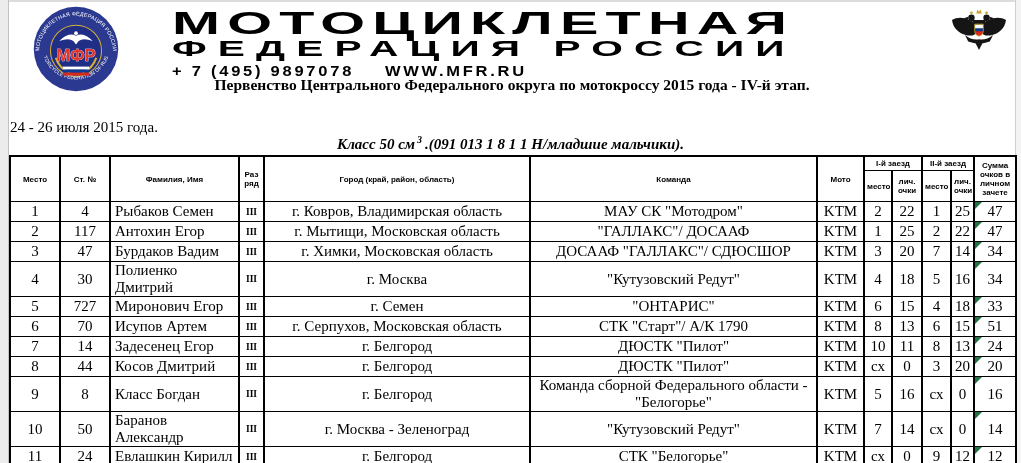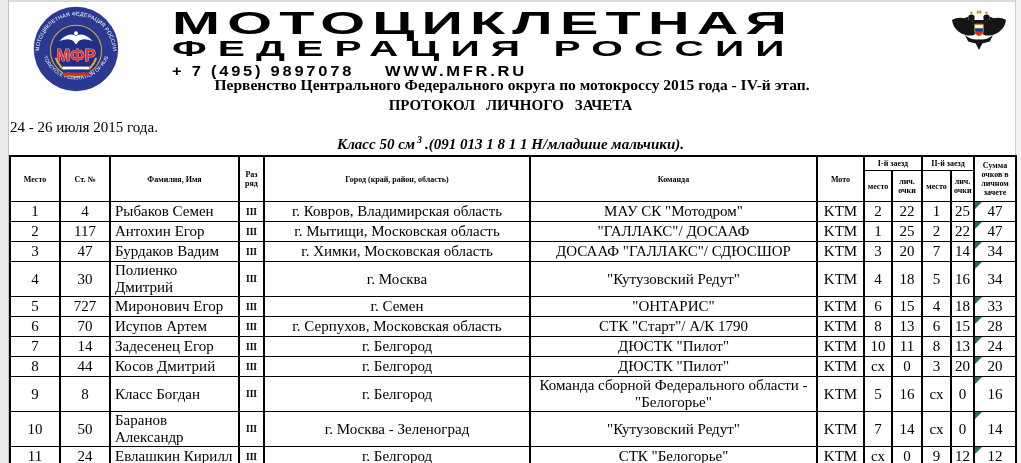--- a/index.html
+++ b/index.html
@@ -55,21 +55,21 @@
   table.results {
     border-collapse:collapse; table-layout:fixed; width:1006px;
     border:2px solid #000; font-size:15px;
   }
   .results th, .results td {
     border-left:2px solid #000; border-right:2px solid #000;
     border-top:1px solid #000; border-bottom:1px solid #000;
     padding:0 2px; text-align:center; vertical-align:middle; overflow:hidden;
   }
   .results thead th {
-    font-family:Liberation Serif, serif; font-weight:bold;
+    font-family:Liberation Sans, sans-serif; font-weight:bold;
     font-size:8px; line-height:9px;
   }
   .results thead tr.group-row th.heat { height:13px; }
   .results thead tr.sub-row th { height:30px; }
   .results tbody td { height:19px; line-height:17px; }
   .col-name { text-align:left !important; padding-left:4px !important; }
   .col-razryad { font-size:9.5px !important; font-weight:bold; line-height:10px !important; }
   .col-total { position:relative; }
   .green-tri {
     position:absolute; top:0; left:0; width:0; height:0;
@@ -138,21 +138,20 @@
     <path d="M52,30 h16 v12 q0,8 -8,10 q-8,-2 -8,-10 Z" fill="none" stroke="#c9a227" stroke-width="1.6"></path>
   </svg>
 
   <div class="org-line1">МОТОЦИКЛЕТНАЯ</div>
   <div class="org-line2">ФЕДЕРАЦИЯ РОССИИ</div>
   <div class="org-contact">
     <span class="phone">+ 7 (495) 9897078</span><span class="site">WWW.MFR.RU</span>
   </div>
   <div class="event-line">Первенство Центрального Федерального округа по мотокроссу 2015 года - IV-й этап.</div>
 
-  <div class="doc-title">ПРОТОКОЛ ЛИЧНОГО ЗАЧЕТА</div>
 
   <div class="loc-row">
     <span>24 - 26 июля 2015 года.</span>
   </div>
 
   <div class="class-line">
     <span>Класс 50 см</span><sup>3</sup><span>.(091 013 1 8 1 1 Н/младшие мальчики).</span>
   </div>
 
   <div class="results-wrap">
@@ -267,21 +266,21 @@
             <td class="col-start_no">70</td>
             <td class="col-name">Исупов Артем</td>
             <td class="col-razryad">III</td>
             <td class="col-city">г. Серпухов, Московская область</td>
             <td class="col-team">СТК "Старт"/ А/К 1790</td>
             <td class="col-moto">KTM</td>
             <td class="col-h1_place">8</td>
             <td class="col-h1_points">13</td>
             <td class="col-h2_place">6</td>
             <td class="col-h2_points">15</td>
-            <td class="col-total"><span class="green-tri" style="border-top-color: rgb(33, 115, 70);"></span><span>28</span></td>
+            <td class="col-total"><span class="green-tri" style="border-top-color: rgb(33, 115, 70);"></span><span>51</span></td>
           </tr>
           <tr>
             <td class="col-place">7</td>
             <td class="col-start_no">14</td>
             <td class="col-name">Задесенец Егор</td>
             <td class="col-razryad">III</td>
             <td class="col-city">г. Белгород</td>
             <td class="col-team">ДЮСТК "Пилот"</td>
             <td class="col-moto">KTM</td>
             <td class="col-h1_place">10</td>

